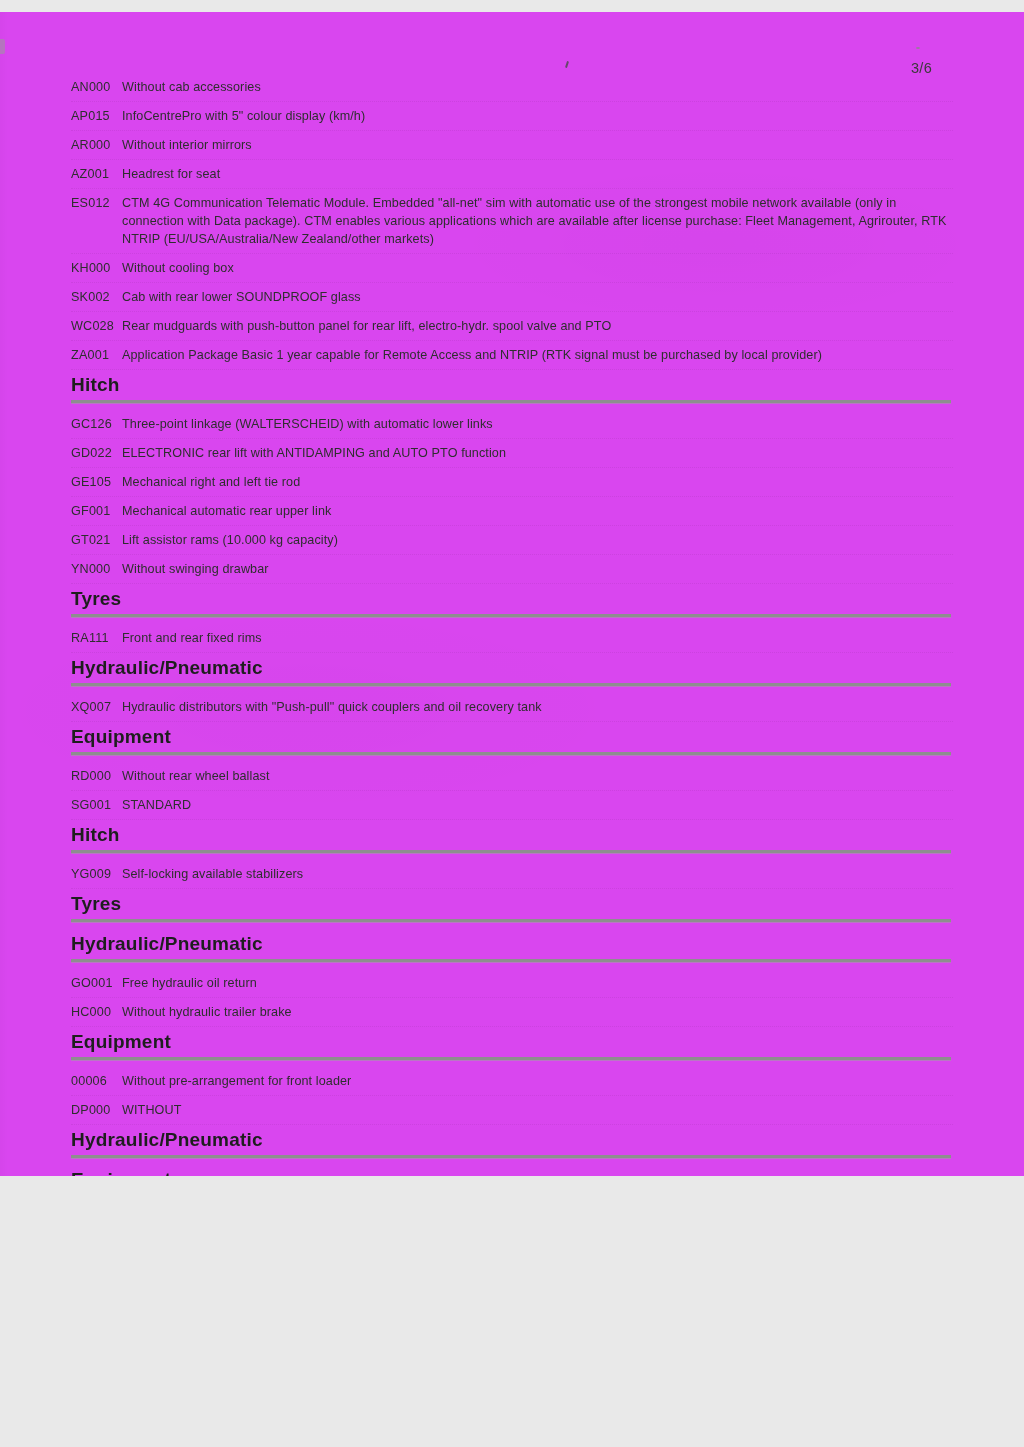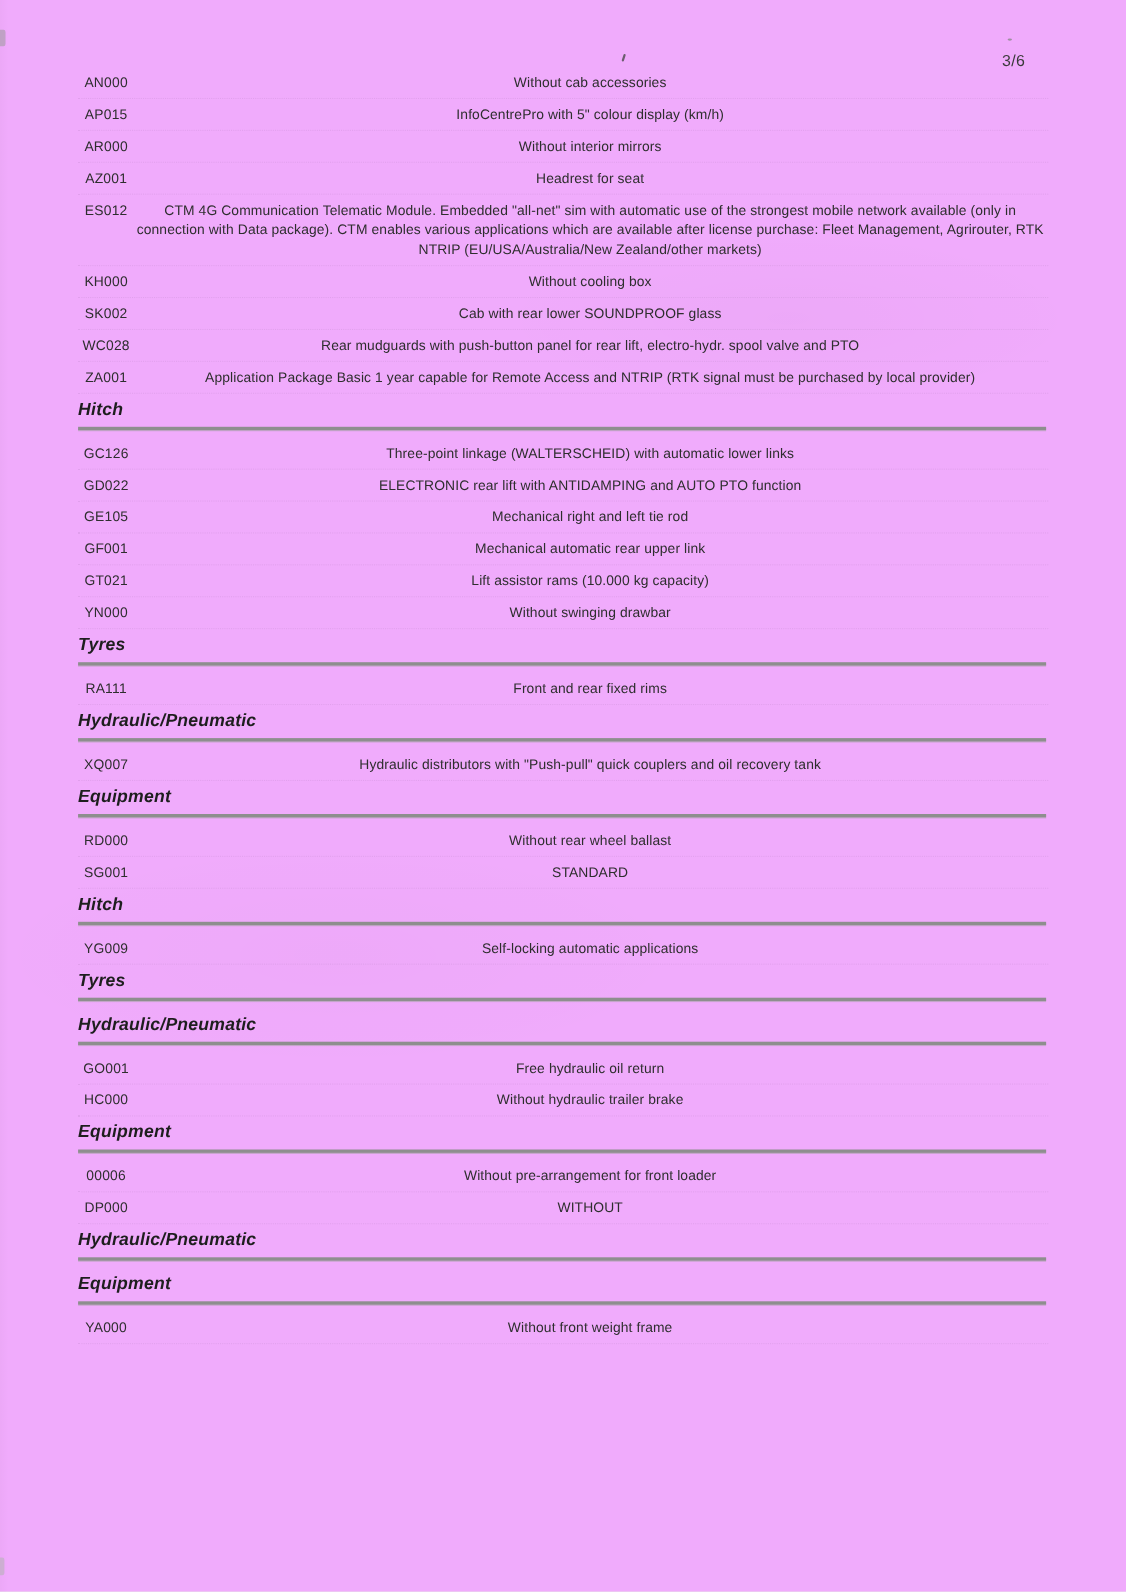--- a/index.html
+++ b/index.html
@@ -3,23 +3,23 @@
 <meta charset="utf-8">
 <style>
   html, body {
     margin: 0;
     padding: 0;
     background: #e9e9e9;
   }
   .page {
     position: relative;
     width: 1024px;
-    height: 1447px;
-    margin: 0 auto;
-    background: #f0abfc;
+    height: 1164px;
+    margin: 12px auto;
+    background: #d946ef;
     font-family: "Liberation Sans", sans-serif;
     color: #303030;
     overflow: hidden;
   }
   
   .page::before {
     content: "";
     position: absolute;
     inset: 0;
     background:
@@ -59,44 +59,42 @@
     position: absolute;
     left: 71px;
     top: 66px;
     width: 880px;
   }
 
   .section { margin-top: 10px; }
   .section.no-heading { margin-top: 0; }
   .section-heading {
     margin: 0;
-    font-size: 16px;
+    font-size: 19px;
     line-height: 20px;
     font-weight: bold;
-    font-style: italic;
     color: #1e1e1e;
     letter-spacing: 0.2px;
   }
   .section-rule {
     height: 3px;
     background: #8e8e8e;
     margin: 5px 0 9px 0;
     box-shadow: 0 1px 0 rgba(160,160,160,0.55);
   }
   .section-header { margin-bottom: 12px; }
 
   .row {
     position: relative;
     display: flex;
     align-items: flex-start;
     font-size: 12.6px;
     line-height: 18px;
     margin-bottom: 11px;
     color: #2e2e2e;
-    text-align: center;
   }
   
   .row::after {
     content: "";
     position: absolute;
     left: 0;
     right: -2px;
     bottom: -6px;
     border-top: 1px dotted rgba(0,0,0,0.06);
     pointer-events: none;
@@ -256,21 +254,21 @@
   </section>
 
   <section class="section">
     <header class="section-header">
       <h2 class="section-heading">Hitch</h2>
       <div class="section-rule"></div>
     </header>
     <div class="rows">
   <div class="row">
     <span class="code">YG009</span>
-    <span class="desc">Self-locking automatic applications</span>
+    <span class="desc">Self-locking available stabilizers</span>
   </div>
 </div>
   </section>
 
   <section class="section">
     <header class="section-header">
       <h2 class="section-heading">Tyres</h2>
       <div class="section-rule"></div>
     </header>
   </section>

